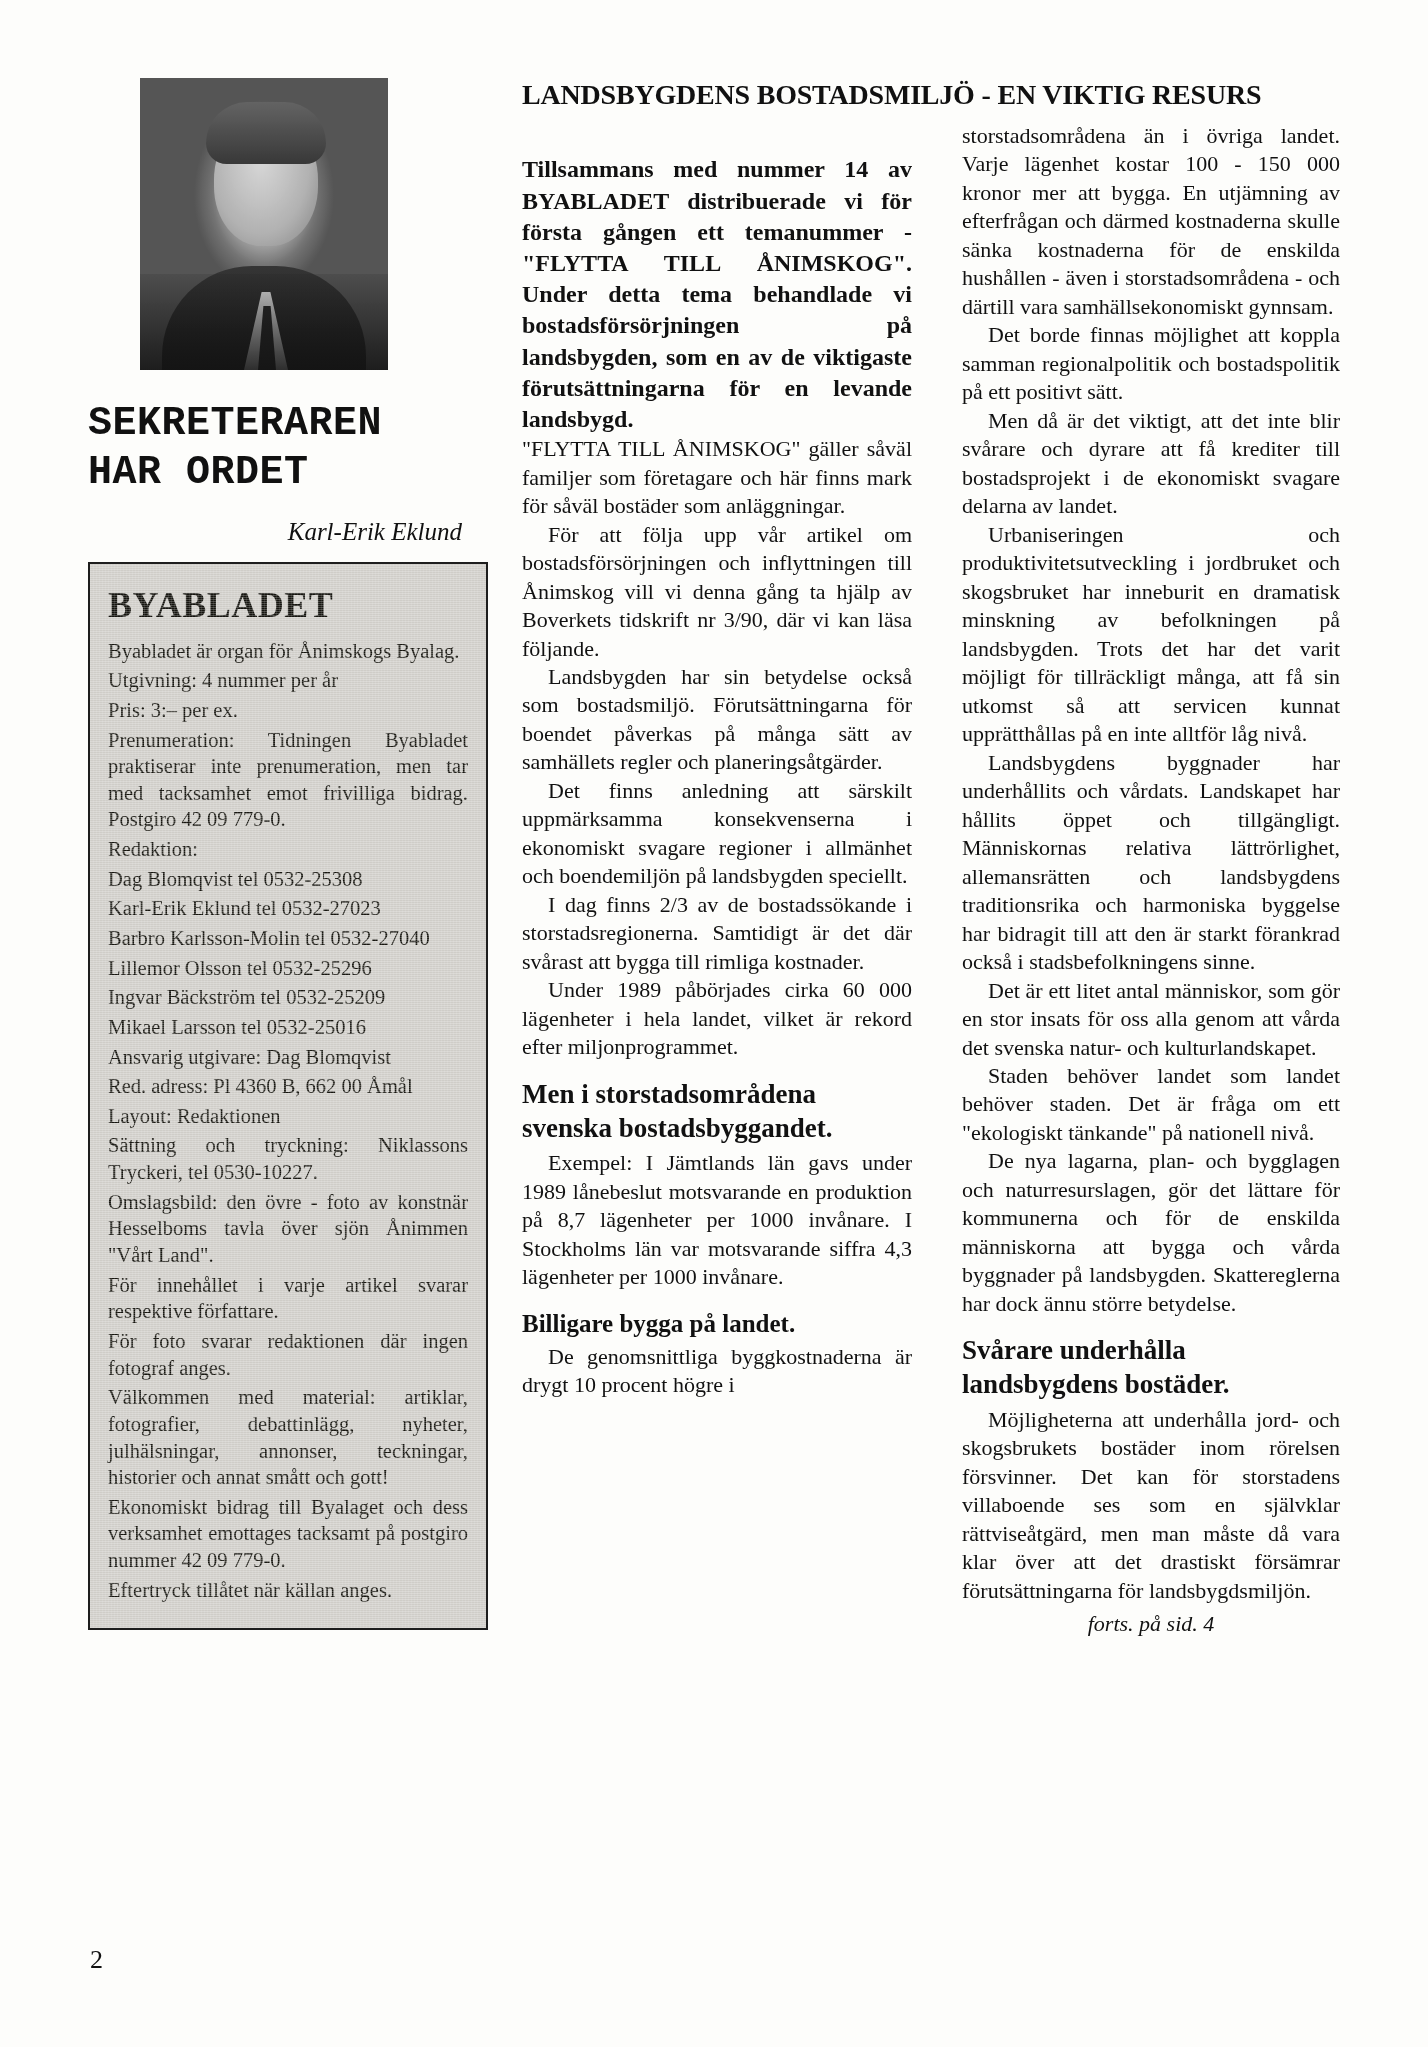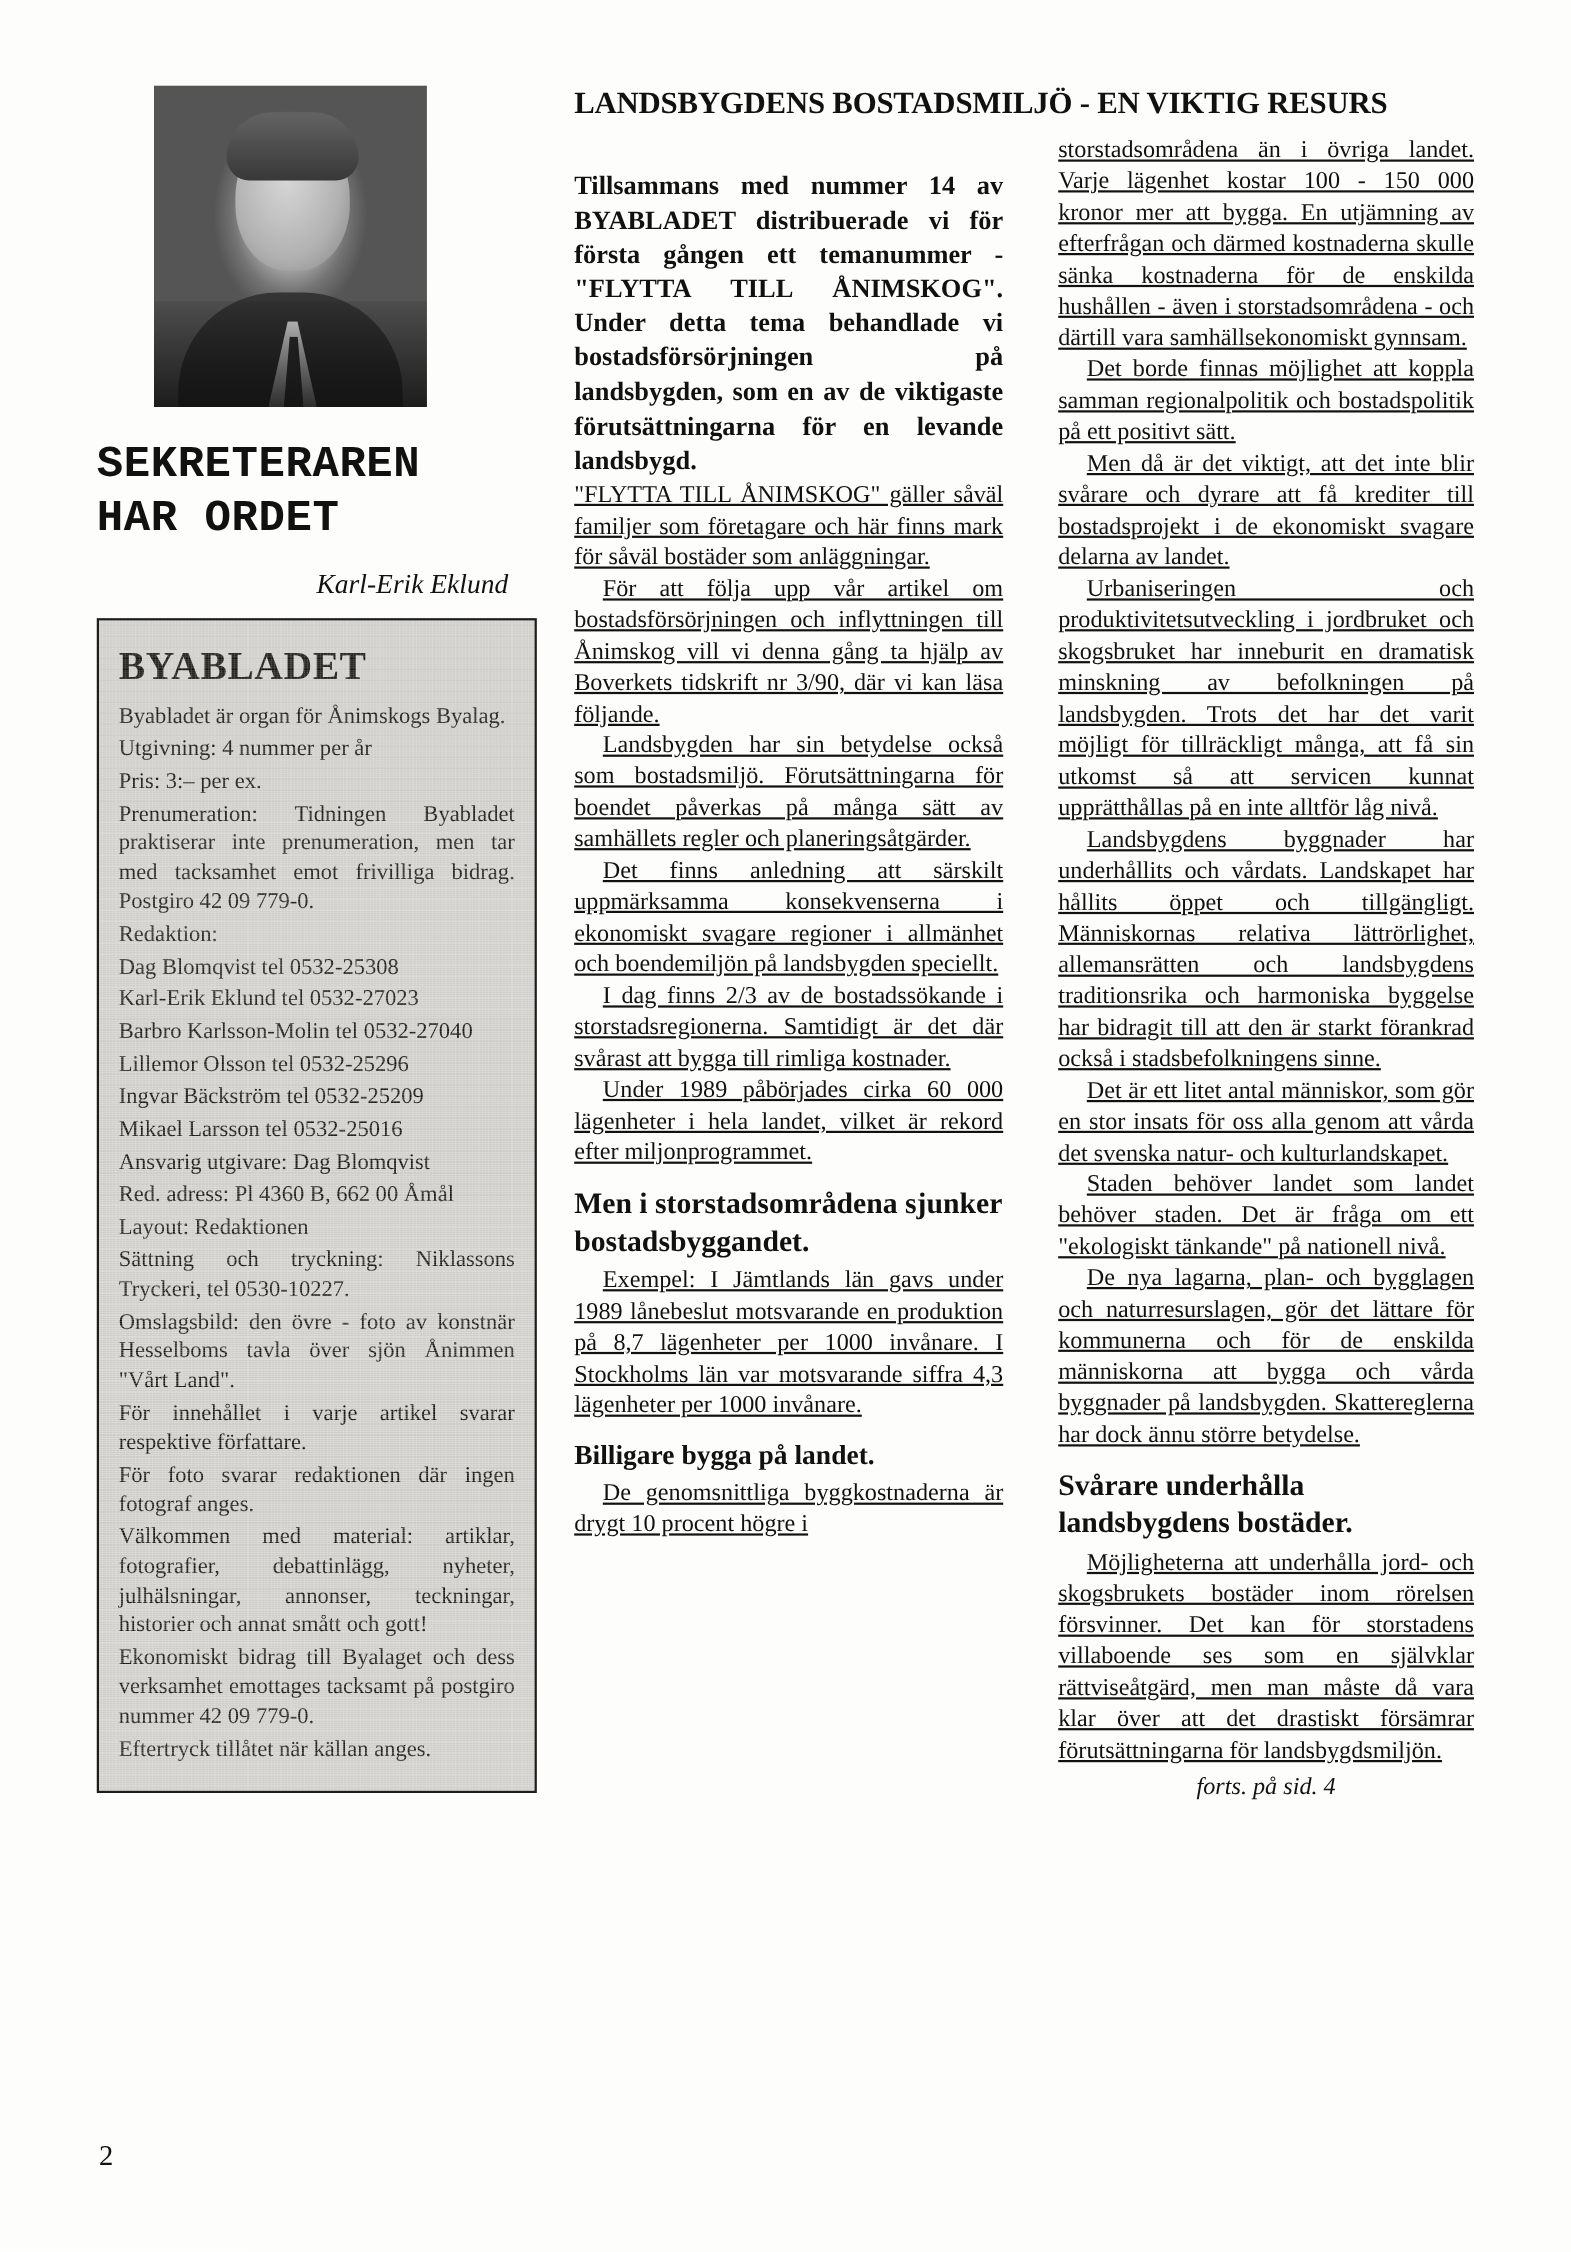--- a/index.html
+++ b/index.html
@@ -155,21 +155,20 @@
     text-align: justify;
     margin-top: 42px;
   }
   .body-text p {
     font-size: 22px;
     line-height: 1.295;
     text-align: justify;
     margin: 0;
     text-indent: 26px;
     hyphens: auto;
-    text-decoration: underline;
   }
   .body-text p.noindent { text-indent: 0; }
   .sub-head {
     font-size: 27px;
     font-weight: 700;
     line-height: 1.25;
     margin: 16px 0 4px 0;
   }
   .sub-head.small {
     font-size: 25px;
@@ -256,21 +255,21 @@
     <div class="lead">Tillsammans med nummer 14 av BYABLADET distribuerade vi för första gången ett temanummer - "FLYTTA TILL ÅNIMSKOG". Under detta tema behandlade vi bostadsförsörjningen på landsbygden, som en av de viktigaste förutsättningarna för en levande landsbygd.</div>
 
     <div class="body-text">
       <p class="quote-head noindent">"FLYTTA TILL ÅNIMSKOG" gäller såväl familjer som företagare och här finns mark för såväl bostäder som anläggningar.</p>
       <p>För att följa upp vår artikel om bostadsförsörjningen och inflyttningen till Ånimskog vill vi denna gång ta hjälp av Boverkets tidskrift nr 3/90, där vi kan läsa följande.</p>
       <p>Landsbygden har sin betydelse också som bostadsmiljö. Förutsättningarna för boendet påverkas på många sätt av samhällets regler och planeringsåtgärder.</p>
       <p>Det finns anledning att särskilt uppmärksamma konsekvenserna i ekonomiskt svagare regioner i allmänhet och boendemiljön på landsbygden speciellt.</p>
       <p>I dag finns 2/3 av de bostadssökande i storstadsregionerna. Samtidigt är det där svårast att bygga till rimliga kostnader.</p>
       <p>Under 1989 påbörjades cirka 60 000 lägenheter i hela landet, vilket är rekord efter miljonprogrammet.</p>
 
-      <h2 class="sub-head">Men i storstadsområdena sjunker bostadsbyggandet.</h2>
+      <h2 class="sub-head">Men i storstadsområdena svenska bostadsbyggandet.</h2>
       <p>Exempel: I Jämtlands län gavs under 1989 lånebeslut motsvarande en produktion på 8,7 lägenheter per 1000 invånare. I Stockholms län var motsvarande siffra 4,3 lägenheter per 1000 invånare.</p>
 
       <h2 class="sub-head small">Billigare bygga på landet.</h2>
       <p>De genomsnittliga byggkostnaderna är drygt 10 procent högre i</p>
     </div>
   </div>
 
   <div class="col-right">
     <div class="body-text">
       <p class="noindent">storstadsområdena än i övriga landet. Varje lägenhet kostar 100 - 150 000 kronor mer att bygga. En utjämning av efterfrågan och därmed kostnaderna skulle sänka kostnaderna för de enskilda hushållen - även i storstadsområdena - och därtill vara samhällsekonomiskt gynnsam.</p>

